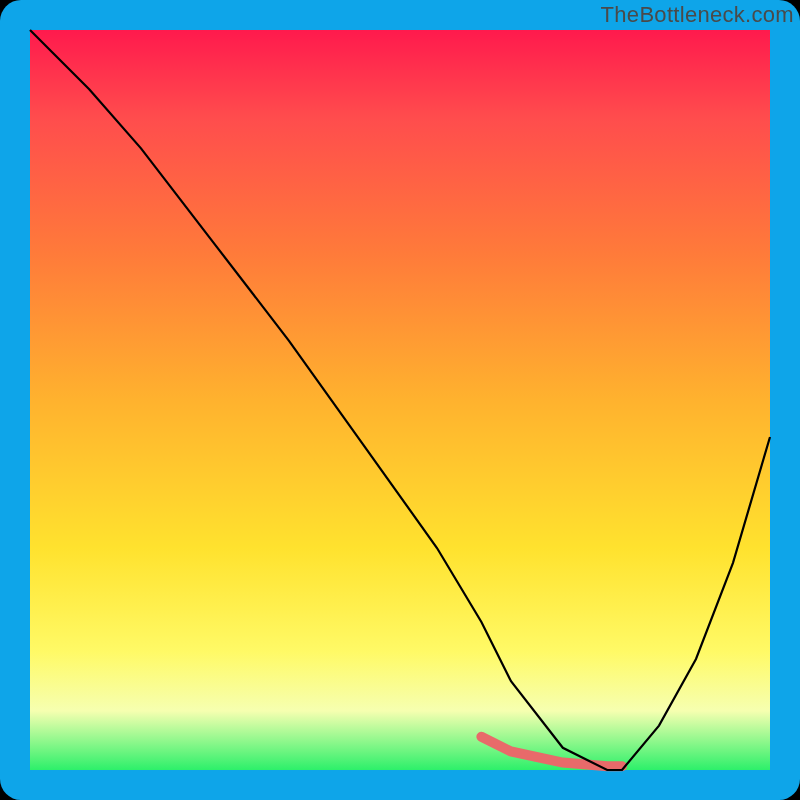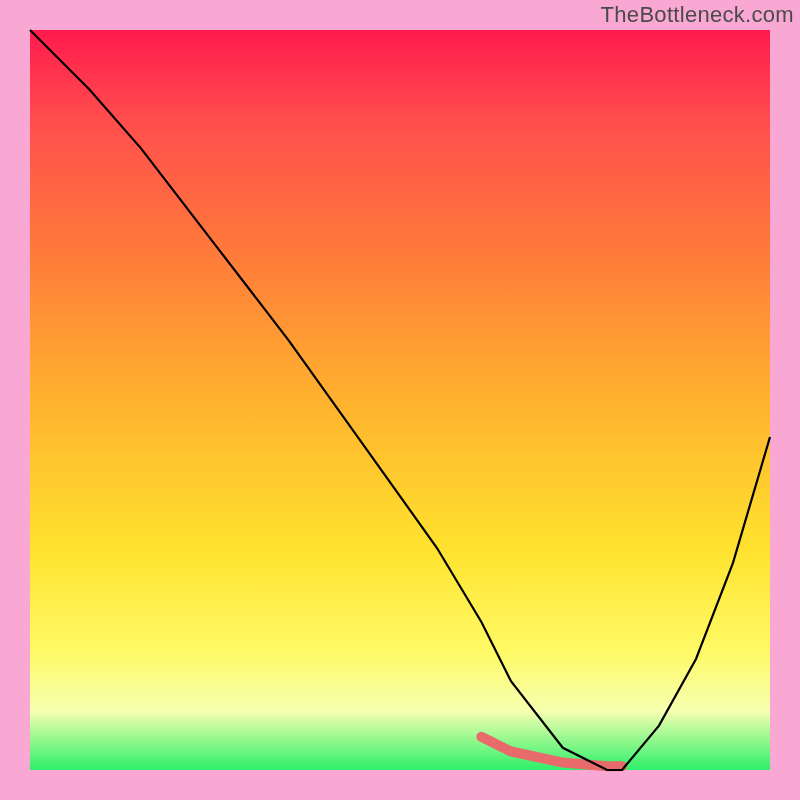--- a/index.html
+++ b/index.html
@@ -8,21 +8,22 @@
     width: 800px;
     height: 800px;
     background: #000;
     font-family: Arial, Helvetica, sans-serif;
     overflow: hidden;
   }
   .frame {
     position: relative;
     width: 800px;
     height: 800px;
-    background: #f9a8d4;
+    background: #0ea5e9;
+    border-radius: 21px;
   }
   .watermark {
     position: absolute;
     top: 2px;
     right: 6px;
     color: #4a4a4a;
     font-size: 22px;
     letter-spacing: 0.3px;
     z-index: 10;
   }

